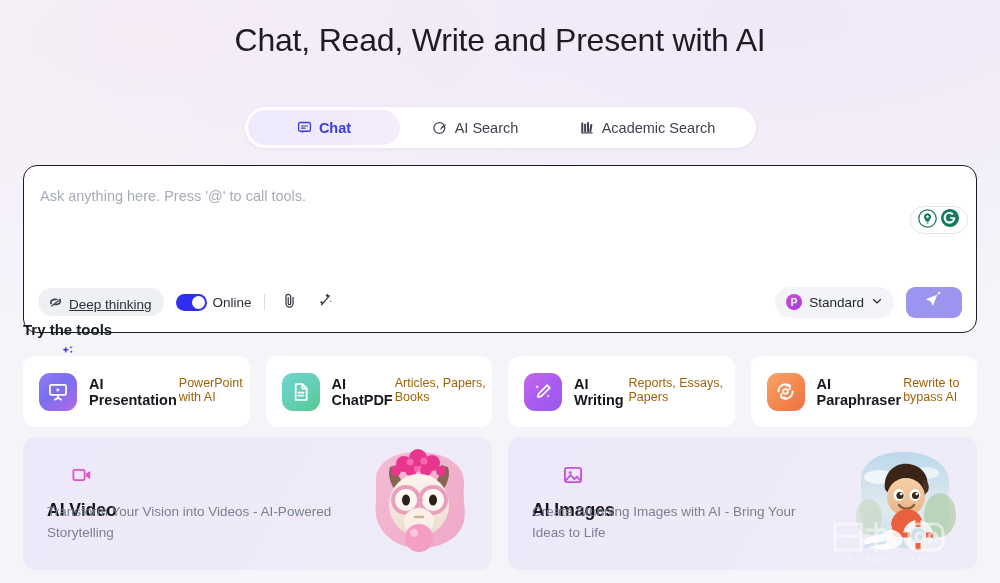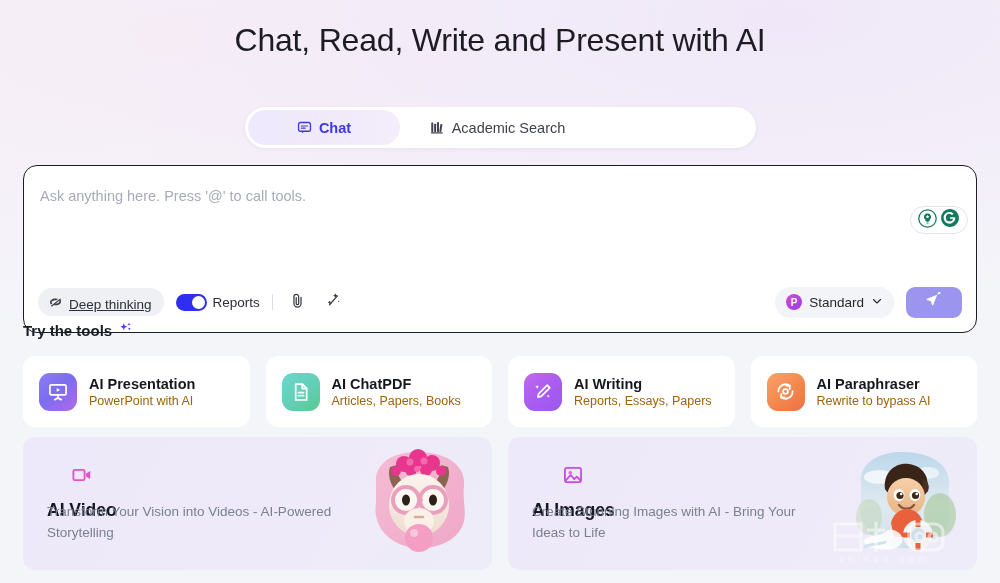--- a/index.html
+++ b/index.html
@@ -133,21 +133,21 @@
     background: #fff; border: 1px solid #e3e5ec;
     border-radius: 15px;
     display: flex; align-items: center; justify-content: center; gap: 3px;
     cursor: pointer;
   }
 
   
   .section-title {
     position: absolute; left: 23px; top: 321px;
     display: flex; align-items: center; gap: 6px;
-    font-size: 15px; font-weight: 700; color: #1b1d26;
+    font-size: 15px; font-weight: 700; color: #1b1d26; flex-direction: column;
   }
 
   
   .tools-row {
     position: absolute; left: 23px; top: 356px;
     width: 954px; height: 71px;
     display: flex; gap: 16px;
   }
   .tool-card {
     flex: 1; height: 71px;
@@ -157,21 +157,21 @@
     cursor: pointer;
   }
   .tool-ico {
     width: 38px; height: 38px; border-radius: 11px; flex: 0 0 38px;
     display: flex; align-items: center; justify-content: center;
   }
   .t0 { background: linear-gradient(140deg, #8f7df2 0%, #7b6df0 45%, #b06ae8 100%); }
   .t1 { background: linear-gradient(140deg, #6fd6d0 0%, #62cfb4 55%, #57c98f 100%); }
   .t2 { background: linear-gradient(140deg, #c467ef 0%, #aa5cf0 50%, #9a58ee 100%); }
   .t3 { background: linear-gradient(140deg, #f9a367 0%, #f3874f 55%, #ef7043 100%); }
-  .tool-txt { display: flex; flex-direction: column; gap: 2px; }
+  .tool-txt { display: flex; flex-direction: row; gap: 2px; }
   .tool-title { font-size: 14.5px; font-weight: 700; color: #16181f; }
   .tool-sub { font-size: 12.5px; color: #a16207; }
 
   
   .banner-row {
     position: absolute; left: 23px; top: 437px;
     width: 954px; height: 133px;
     display: flex; gap: 16px;
   }
   .banner {
@@ -213,20 +213,29 @@
 <div class="tabbar">
   <div class="tab tab-0 active">
     <span class="ticon">
       <svg width="15" height="15" viewBox="0 0 24 24" fill="none" stroke="#3b3ae0" stroke-width="2.1" stroke-linejoin="round">
         <rect x="2.5" y="4" width="19" height="14" rx="3"></rect>
         <path d="M8 18v3l4-3" fill="#3b3ae0" stroke="none"></path>
         <path d="M7 9.5h10M7 13h6" stroke="#3b3ae0" stroke-width="1.8" stroke-linecap="round"></path>
       </svg>
     </span>
     <span>Chat</span>
+  </div>
+  <div class="tab tab-1">
+    <span class="ticon">
+      <svg width="16" height="16" viewBox="0 0 24 24" fill="none" stroke="#40434f" stroke-width="1.9" stroke-linecap="round" stroke-linejoin="round">
+        <circle cx="11" cy="12" r="8.2"></circle>
+        <path d="M21.5 5.5l-7.2 4.6-2.6 4.8 7.2-4.6z" fill="#40434f" stroke="none"></path>
+      </svg>
+    </span>
+    <span>AI Search</span>
   </div>
   <div class="tab tab-2">
     <span class="ticon">
       <svg width="15" height="15" viewBox="0 0 24 24" fill="#40434f">
         <rect x="2" y="4" width="3.2" height="15" rx="0.6"></rect>
         <rect x="6.6" y="6" width="3.2" height="13" rx="0.6"></rect>
         <rect x="11.2" y="3.2" width="3.2" height="15.8" rx="0.6"></rect>
         <rect x="15.8" y="6.5" width="3.2" height="12.5" rx="0.6" transform="rotate(9 17.4 12.7)"></rect>
         <rect x="1.4" y="19.6" width="19" height="1.9" rx="0.7"></rect>
       </svg>
@@ -263,21 +272,21 @@
           <path d="M3.2 11.6c0-3.4 3.6-6.2 8.5-6.2 1.7 0 3.3.3 4.6.9l-3.1 2.2c-.5-.1-1-.2-1.5-.2-3.3 0-6 1.6-6 3.3 0 .7.4 1.3 1.1 1.8l-2.2 1.6c-.9-.9-1.4-2-1.4-3.2z"></path>
           <path d="M20.8 10.2c0 3.4-3.6 6.2-8.5 6.2-1.2 0-2.4-.2-3.4-.5l3.2-2.3h.2c3.3 0 6-1.6 6-3.3 0-.5-.2-1-.6-1.4l2.2-1.6c.6.8.9 1.8.9 2.9z"></path>
           <path d="M19.6 5.4l1.3 1.5L6 18.8l-1.3-1.5z"></path>
         </svg>
       </span>
       <span>Deep thinking</span>
     </div>
 
     <div class="toggle-wrap">
       <div class="toggle"></div>
-      <span class="toggle-label">Reports</span>
+      <span class="toggle-label">Online</span>
     </div>
 
     <div class="vdiv"></div>
 
     <div class="icon-btn">
       <span>
         <svg width="17" height="17" viewBox="0 0 24 24" fill="none" stroke="#3a3d49" stroke-width="1.8" stroke-linecap="round" stroke-linejoin="round">
           <path d="M17 7.5v8.8a5 5 0 0 1-10 0V6.8a3.3 3.3 0 0 1 6.6 0v9.3a1.7 1.7 0 0 1-3.4 0V7.8"></path>
         </svg>
       </span>

